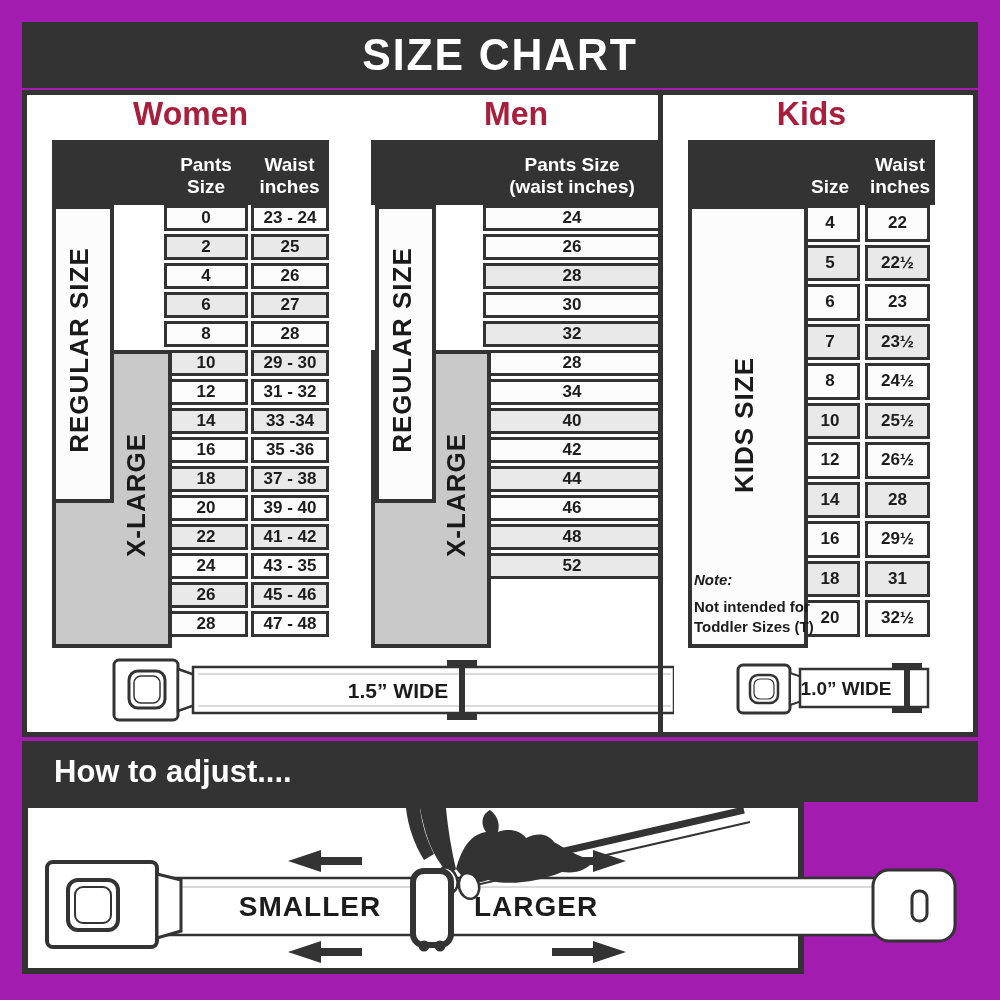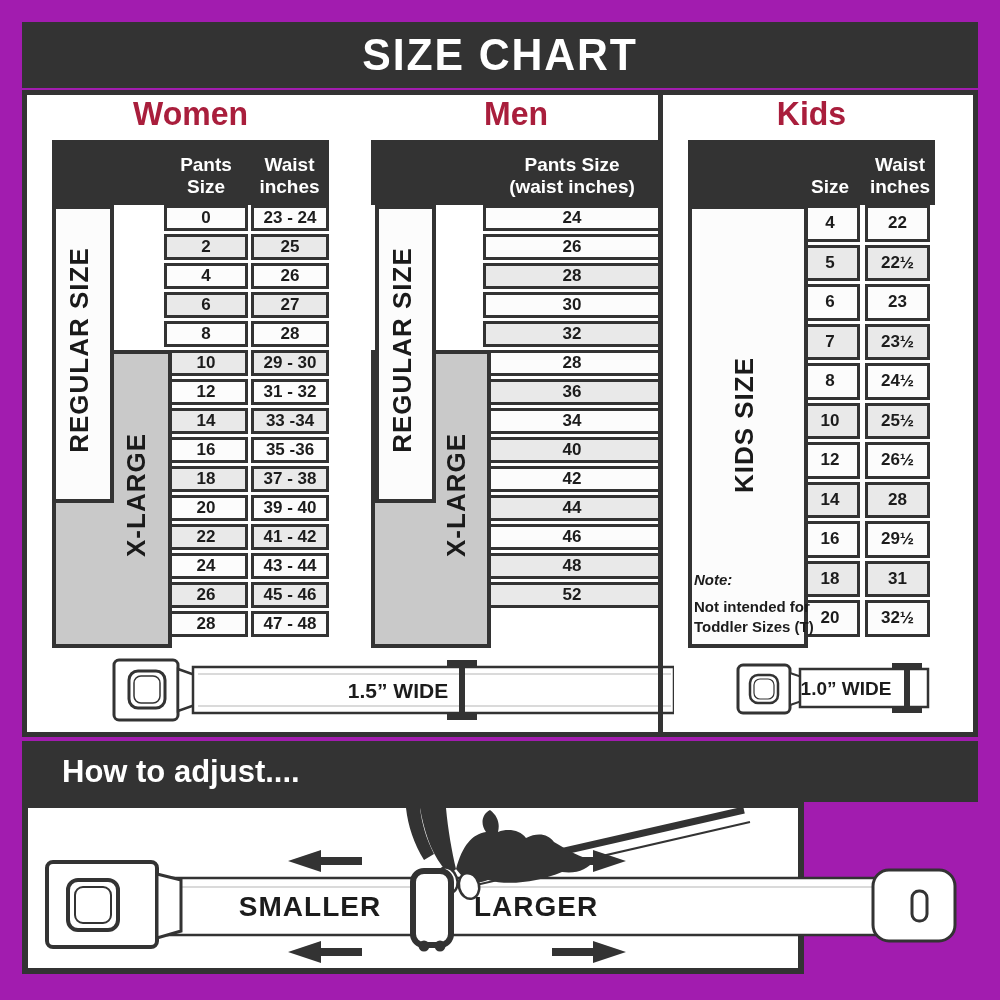--- a/index.html
+++ b/index.html
@@ -31,21 +31,21 @@
   .cell.shaded{background:#e9e9e9;}
   .gray-box{position:absolute;background:#c9c9c9;border:4px solid var(--dark,#333);z-index:1;}
   .white-box{position:absolute;background:#fcfcfc;border:4px solid var(--dark,#333);z-index:2;}
   .vlabel{position:absolute;white-space:nowrap;font-size:26px;font-weight:bold;color:#1a1a1a;
           letter-spacing:1px;transform:translate(-50%,-50%) rotate(-90deg);z-index:3;}
   .note{position:absolute;left:6px;bottom:4px;font-size:15px;font-weight:bold;line-height:1.3;z-index:3;}
   .note .nt{margin-bottom:8px;font-style:italic;}
 
   
   .adjust-band{left:22px;top:741px;width:956px;height:61px;background:var(--dark,#333);
-               display:flex;align-items:center;padding-left:40px;}
+               display:flex;align-items:center;padding-left:32px;}
   .adjust-band span{color:#fff;font-size:31px;font-weight:bold;}
   .adjust-box{left:22px;top:802px;width:782px;height:172px;border:6px solid var(--dark,#333);background:#fff;}
 
   svg{display:block;}
   svg text{font-family:"Liberation Sans", sans-serif;font-weight:bold;fill:#1c1c1c;}
 </style>
 </head>
 <body>
 
 <div class="page">
@@ -89,21 +89,21 @@
             <div class="cell shaded">33 -34</div>
             <div class="cell">16</div>
             <div class="cell">35 -36</div>
             <div class="cell shaded">18</div>
             <div class="cell shaded">37 - 38</div>
             <div class="cell">20</div>
             <div class="cell">39 - 40</div>
             <div class="cell shaded">22</div>
             <div class="cell shaded">41 - 42</div>
             <div class="cell">24</div>
-            <div class="cell">43 - 44</div>
+            <div class="cell">43 - 35</div>
             <div class="cell shaded">26</div>
             <div class="cell shaded">45 - 46</div>
             <div class="cell">28</div>
             <div class="cell">47 - 48</div>
           </div>
       </div>
 
       <div class="table" style="left:328px;top:45px;width:290px;height:500px;">
         <div class="thead" style="left:0;top:0;width:290px;height:65px;">
           <div class="hcell" style="left:112px;top:0;width:178px;height:65px;flex-direction:column;align-items:center;justify-content:flex-end;">
@@ -115,21 +115,20 @@
         <div class="white-box" style="left:4px;top:65px;width:53px;height:290px;"></div>
         <div class="vlabel" style="left:31px;top:210px;">REGULAR SIZE</div>
         <div class="vlabel" style="left:85px;top:355px;">X-LARGE</div>
         <div class="grid" style="left:112px;top:65px;grid-template-columns:178px;grid-auto-rows:26px;row-gap:3px;">
             <div class="cell">24</div>
             <div class="cell">26</div>
             <div class="cell shaded">28</div>
             <div class="cell">30</div>
             <div class="cell shaded">32</div>
             <div class="cell">28</div>
-            <div class="cell shaded">36</div>
             <div class="cell">34</div>
             <div class="cell shaded">40</div>
             <div class="cell">42</div>
             <div class="cell shaded">44</div>
             <div class="cell">46</div>
             <div class="cell shaded">48</div>
             <div class="cell shaded">52</div>
           </div>
       </div>
 

